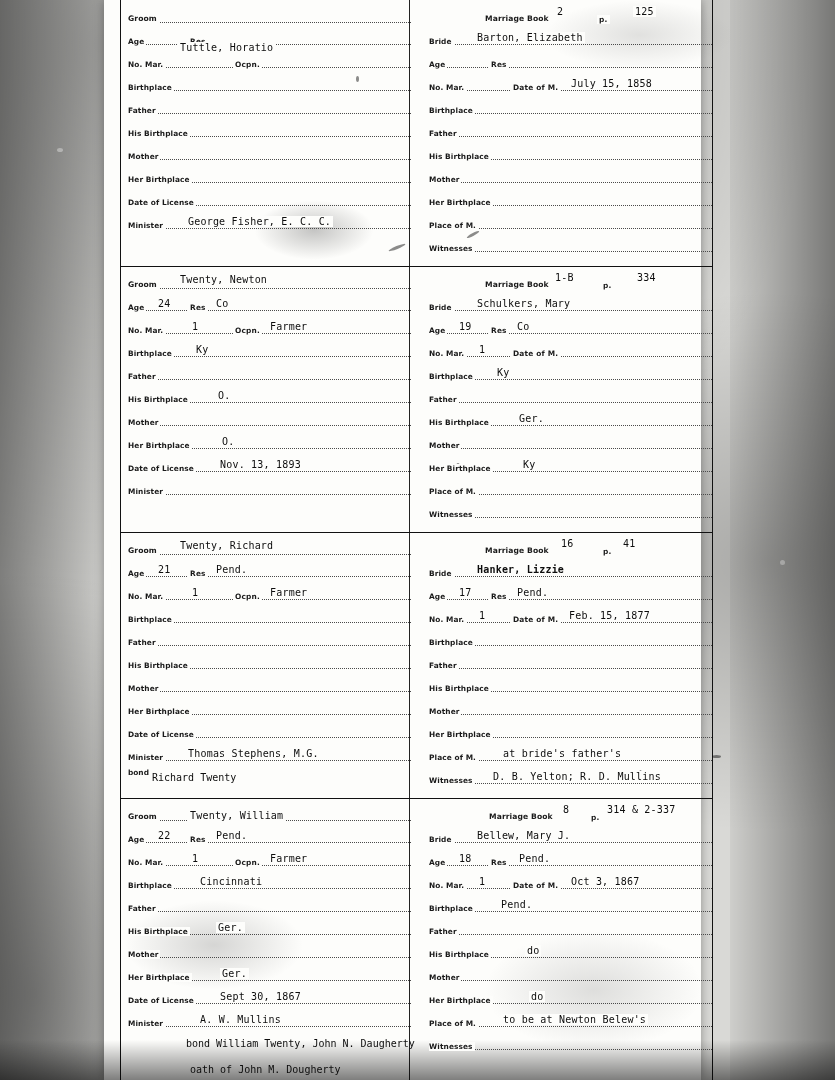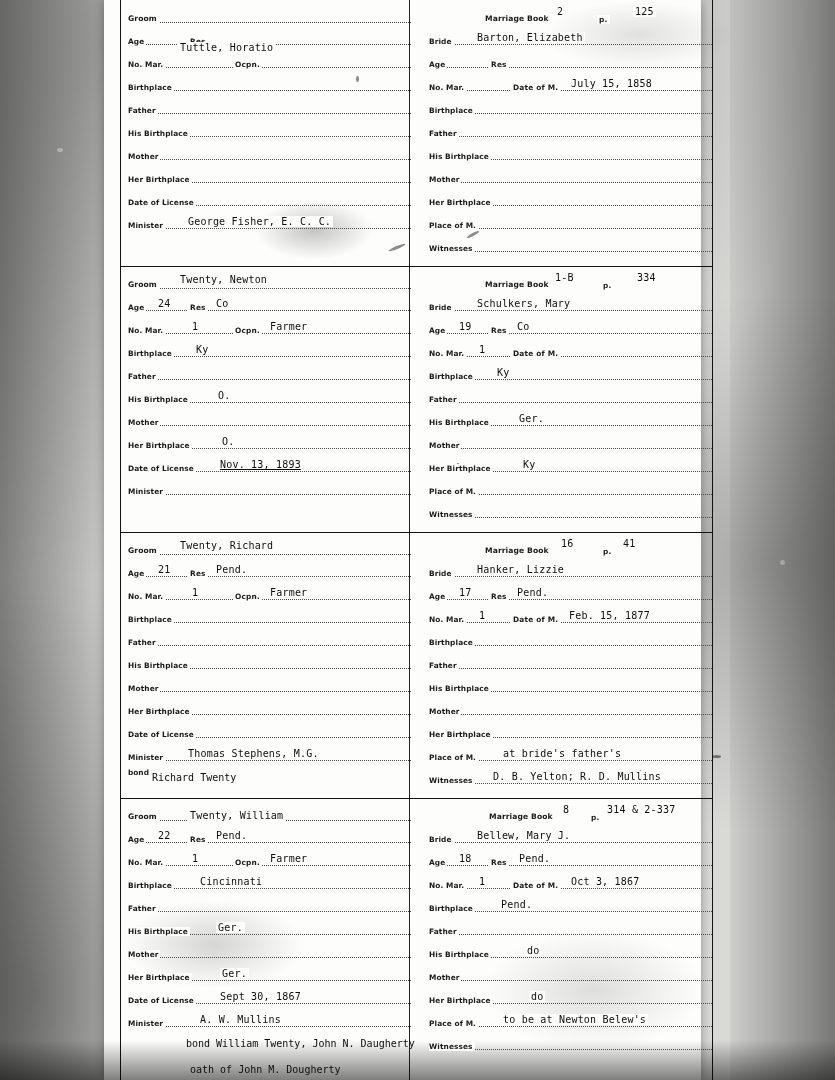--- a/index.html
+++ b/index.html
@@ -358,21 +358,21 @@
           <span class="val" style="left:58px;"></span>
         </div>
         <div class="row">
           <span class="lab">Her  Birthplace</span>
           <span class="dots"></span>
           <span class="val" style="left:92px;">O.</span>
         </div>
         <div class="row">
           <span class="lab">Date of License</span>
           <span class="dots"></span>
-          <span class="val" style="left:90px;text-decoration:underline;">Nov. 13, 1893</span>
+          <span class="val" style="left:90px;">Nov. 13, 1893</span>
         </div>
         <div class="row">
           <span class="lab">Minister</span>
           <span class="dots"></span>
           <span class="val" style="left:58px;"></span>
         </div>
       </div>
 
       <div class="col right">
         <div class="row hdr">
@@ -504,21 +504,21 @@
       <div class="col right">
         <div class="row hdr">
           <span class="lab" style="left:56px;">Marriage Book</span>
           <span class="lab2" style="left:172px;">p.</span>
           <span class="val" style="left:130px;top:-2px;">16</span>
           <span class="val" style="left:192px;top:-2px;">41</span>
         </div>
         <div class="row">
           <span class="lab">Bride</span>
           <span class="dots"></span>
-          <span class="val" style="left:46px;">Hanker, Lizzie</span>
+          <span class="val" style="left:46px;font-weight:bold;">Hanker, Lizzie</span>
         </div>
         <div class="row">
           <span class="lab">Age</span>
           <span class="lab2" style="left:60px;">Res</span>
           <span class="dots"></span>
           <span class="val" style="left:28px;">17</span>
           <span class="val" style="left:86px;">Pend.</span>
         </div>
         <div class="row">
           <span class="lab">No. Mar.</span>

